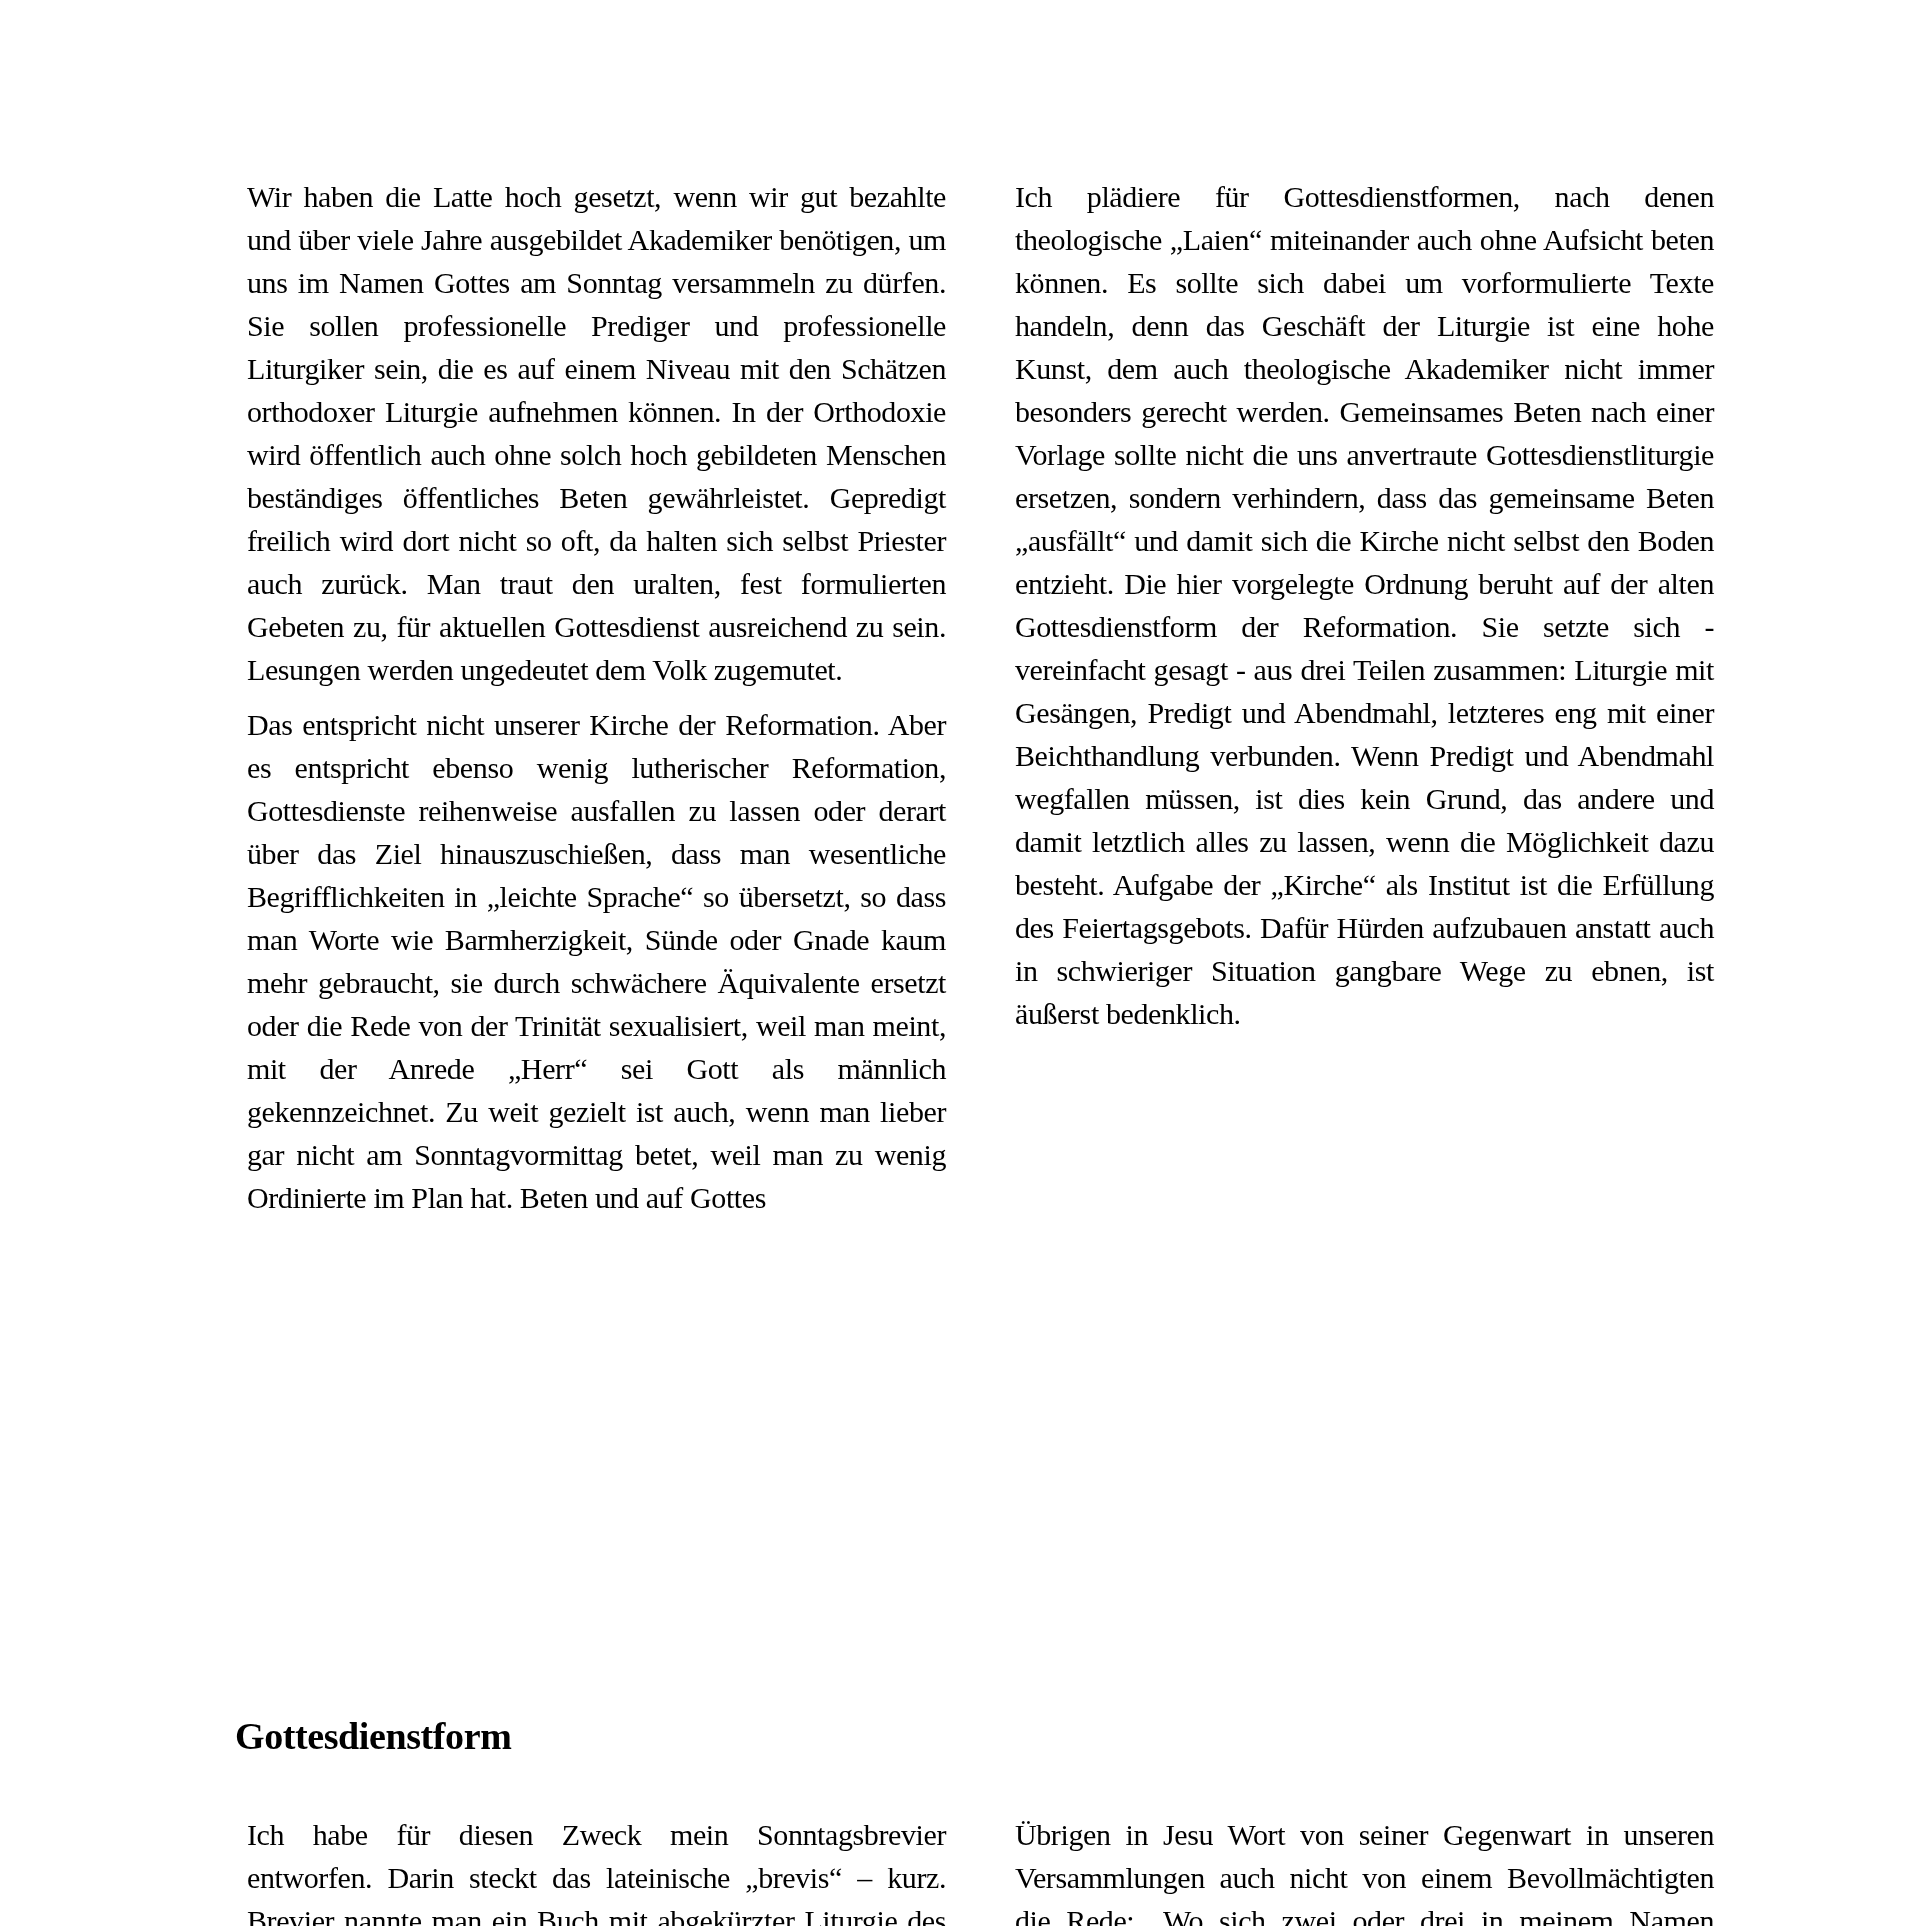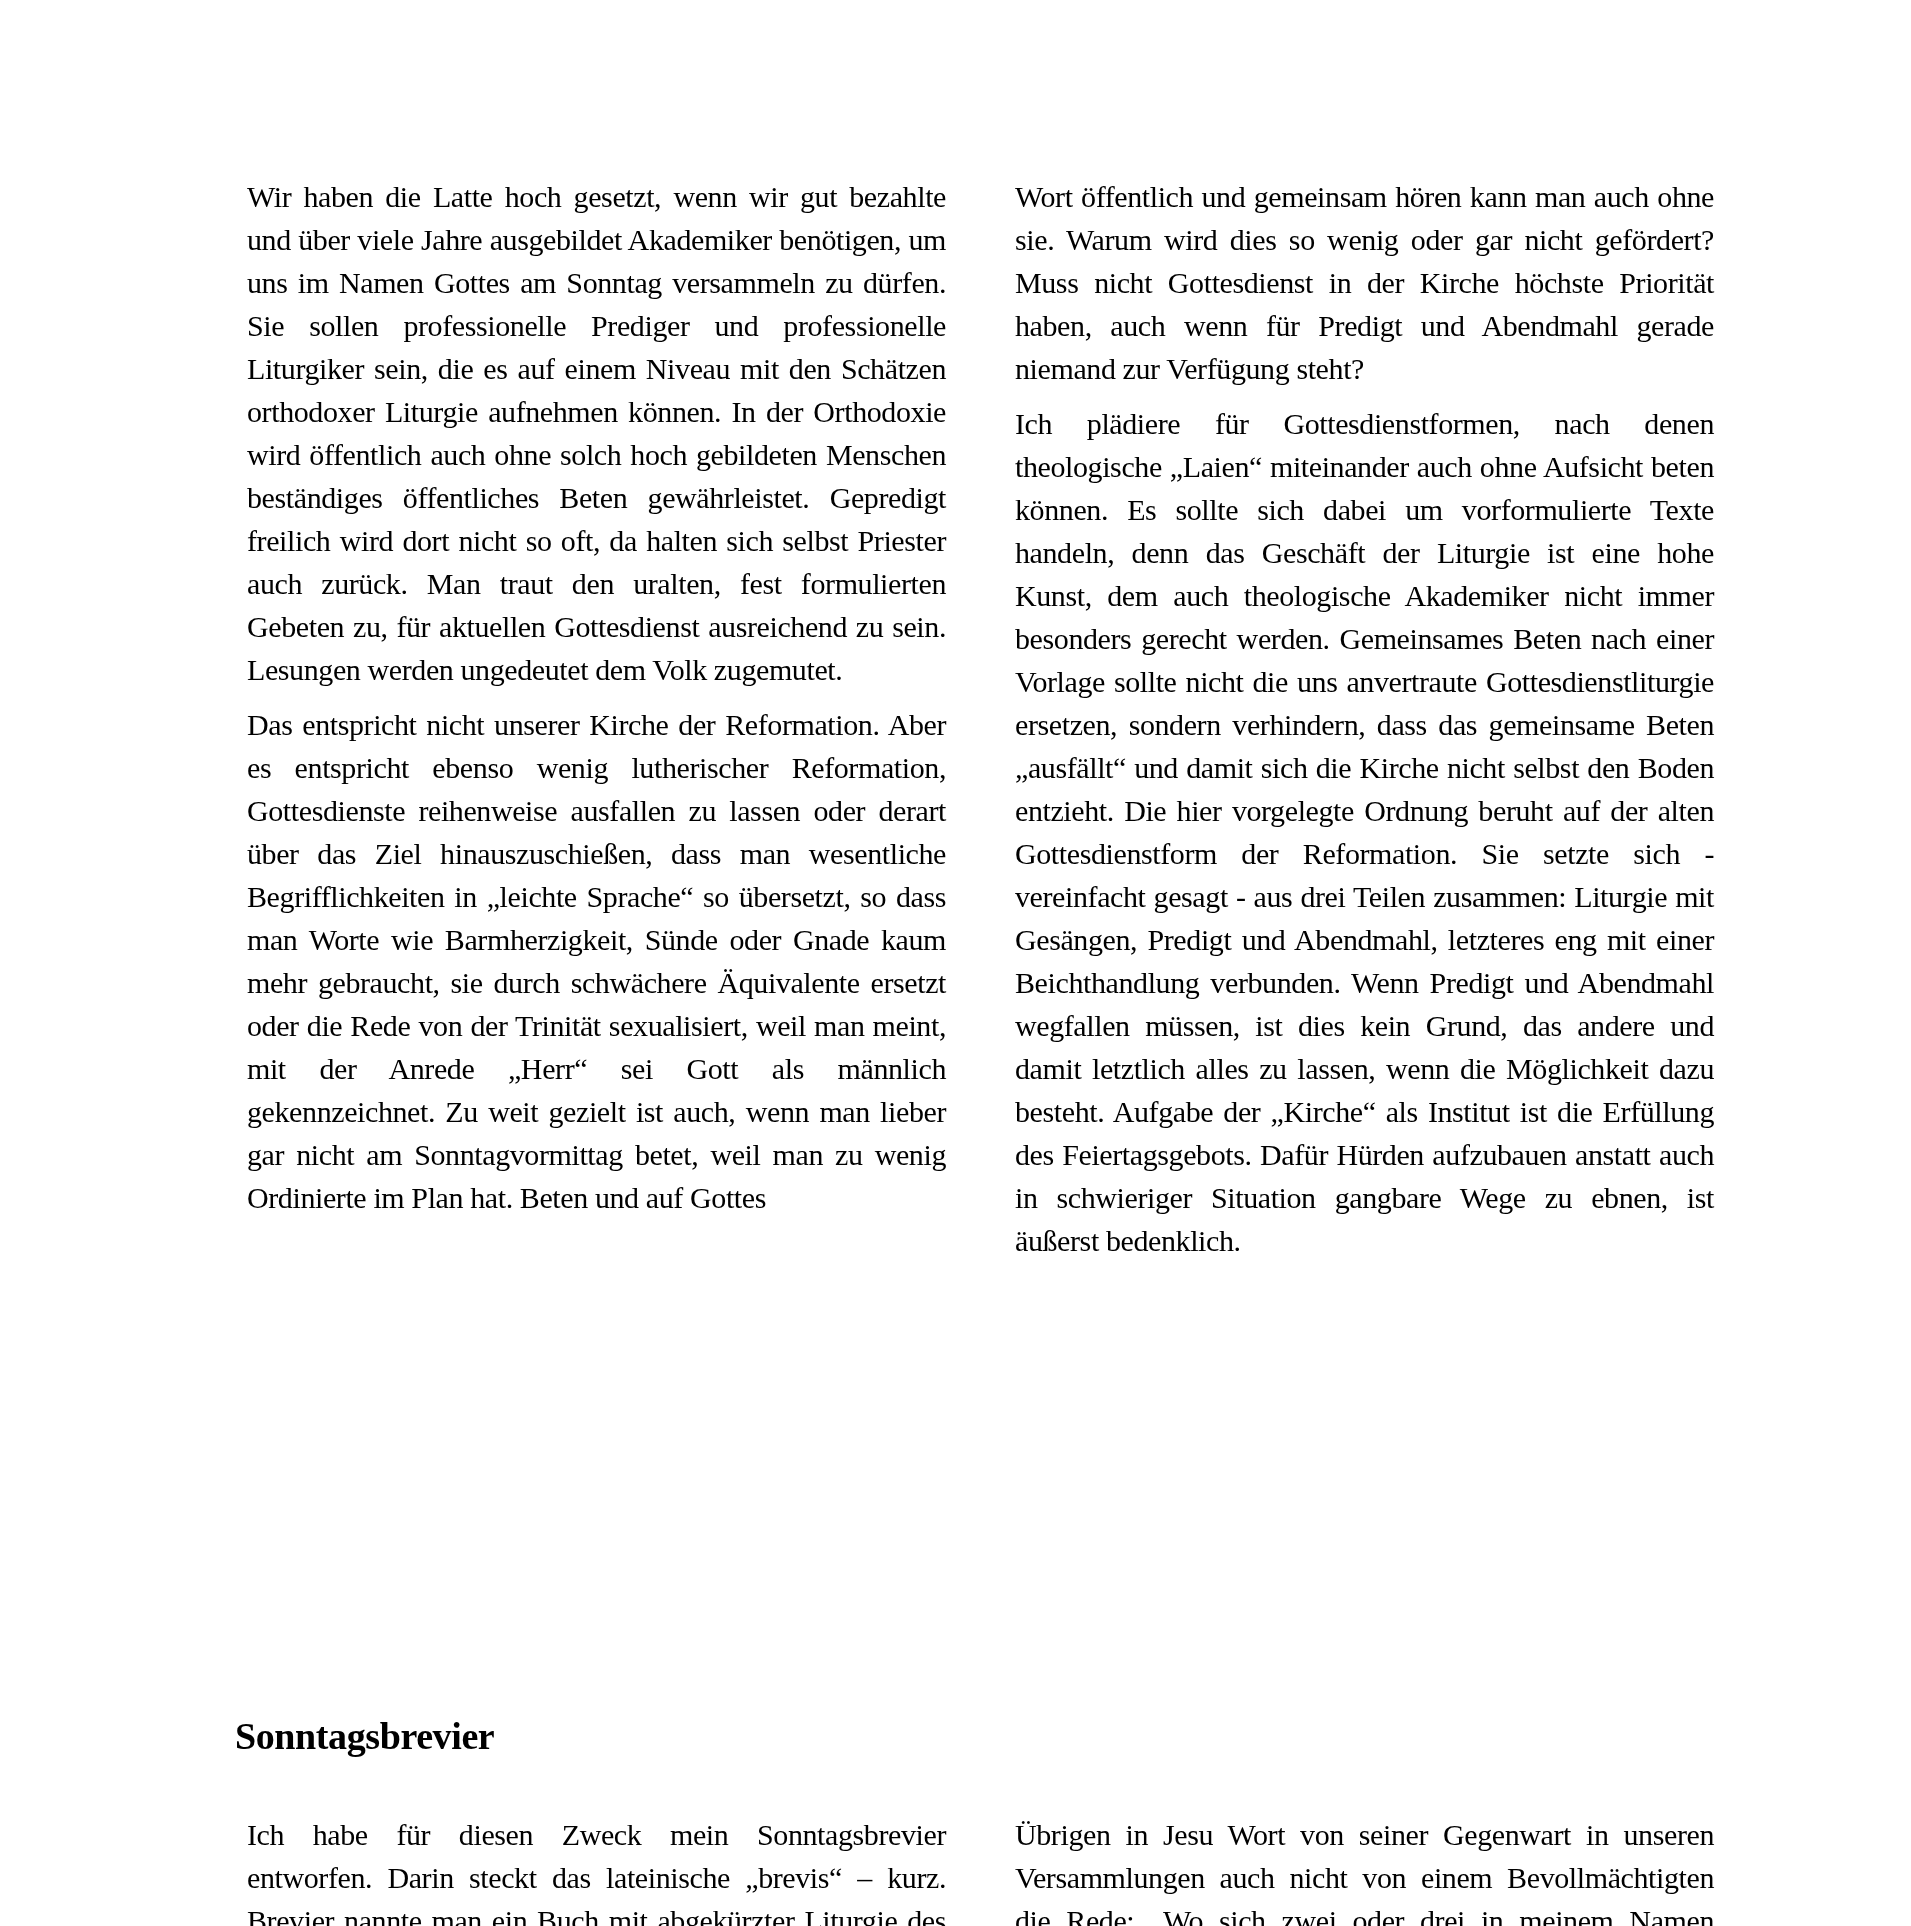--- a/index.html
+++ b/index.html
@@ -52,25 +52,24 @@
 <body>
 
 <div class="page">
 
   <div class="col" id="upper-left">
     <p>Wir haben die Latte hoch gesetzt, wenn wir gut bezahlte und über viele Jahre ausgebildet Akademiker benötigen, um uns im Namen Gottes am Sonntag versammeln zu dürfen. Sie sollen professionelle Prediger und professionelle Liturgiker sein, die es auf einem Niveau mit den Schätzen orthodoxer Liturgie aufnehmen können. In der Orthodoxie wird öffentlich auch ohne solch hoch gebildeten Menschen beständiges öffentliches Beten gewährleistet. Gepredigt freilich wird dort nicht so oft, da halten sich selbst Priester auch zurück. Man traut den uralten, fest formulierten Gebeten zu, für aktuellen Gottesdienst ausreichend zu sein. Lesungen werden ungedeutet dem Volk zugemutet.</p>
     <p>Das entspricht nicht unserer Kirche der Reformation. Aber es entspricht ebenso wenig lutherischer Reformation, Gottesdienste reihenweise ausfallen zu lassen oder derart über das Ziel hinauszuschießen, dass man wesentliche Begrifflichkeiten in „leichte Sprache“ so übersetzt, so dass man Worte wie Barmherzigkeit, Sünde oder Gnade kaum mehr gebraucht, sie durch schwächere Äquivalente ersetzt oder die Rede von der Trinität sexualisiert, weil man meint, mit der Anrede „Herr“ sei Gott als männlich gekennzeichnet. Zu weit gezielt ist auch, wenn man lieber gar nicht am Sonntagvormittag betet, weil man zu wenig Ordinierte im Plan hat. Beten und auf Gottes</p>
   </div>
 
   <div class="col" id="upper-right">
-    <p>Wort öffentlich und gemeinsam hören kann man auch ohne sie. Warum wird dies so wenig oder gar nicht gefördert? Muss nicht Gottesdienst in der Kirche höchste Priorität haben, auch wenn für Predigt und Abendmahl gerade niemand zur Verfügung steht?</p>
     <p>Ich plädiere für Gottesdienstformen, nach denen theologische „Laien“ miteinander auch ohne Aufsicht beten können. Es sollte sich dabei um vorformulierte Texte handeln, denn das Geschäft der Liturgie ist eine hohe Kunst, dem auch theologische Akademiker nicht immer besonders gerecht werden. Gemeinsames Beten nach einer Vorlage sollte nicht die uns anvertraute Gottesdienstliturgie ersetzen, sondern verhindern, dass das gemeinsame Beten „ausfällt“ und damit sich die Kirche nicht selbst den Boden entzieht. Die hier vorgelegte Ordnung beruht auf der alten Gottesdienstform der Reformation. Sie setzte sich - vereinfacht gesagt - aus drei Teilen zusammen: Liturgie mit Gesängen, Predigt und Abendmahl, letzteres eng mit einer Beichthandlung verbunden. Wenn Predigt und Abendmahl wegfallen müssen, ist dies kein Grund, das andere und damit letztlich alles zu lassen, wenn die Möglichkeit dazu besteht. Aufgabe der „Kirche“ als Institut ist die Erfüllung des Feiertagsgebots. Dafür Hürden aufzubauen anstatt auch in schwieriger Situation gangbare Wege zu ebnen, ist äußerst bedenklich.</p>
   </div>
 
-  <h1 class="section-heading">Sonntagsbrevier</h1>
+  <h1 class="section-heading">Gottesdienstform</h1>
 
   <div class="col" id="lower-left">
     <p>Ich habe für diesen Zweck mein Sonntagsbrevier entworfen. Darin steckt das lateinische „brevis“ – kurz. Brevier nannte man ein Buch mit abgekürzter Liturgie des Stundengebetes, das vor allem in Klöstern praktiziert wurde. Auch schon dafür bedurfte es nicht der Anwesenheit eines Priesters. Den Tagzeitgebeten entsprach später in protestantischen Kirchen die Tradition der „Andacht“. Für Stundengebet und Andacht ist keine Auslegung vonnöten, auch nicht jemand, der ein besonderes Amt bekleidet. So etwas kann man gemeinsam ohne Amtsträger verantworten. Es ist im</p>
   </div>
 
   <div class="col" id="lower-right">
     <p>Übrigen in Jesu Wort von seiner Gegenwart in unseren Versammlungen auch nicht von einem Bevollmächtigten die Rede: „Wo sich zwei oder drei in meinem Namen versammeln, bin ich mitten unter ihnen.“</p>
 
   </div>
 

